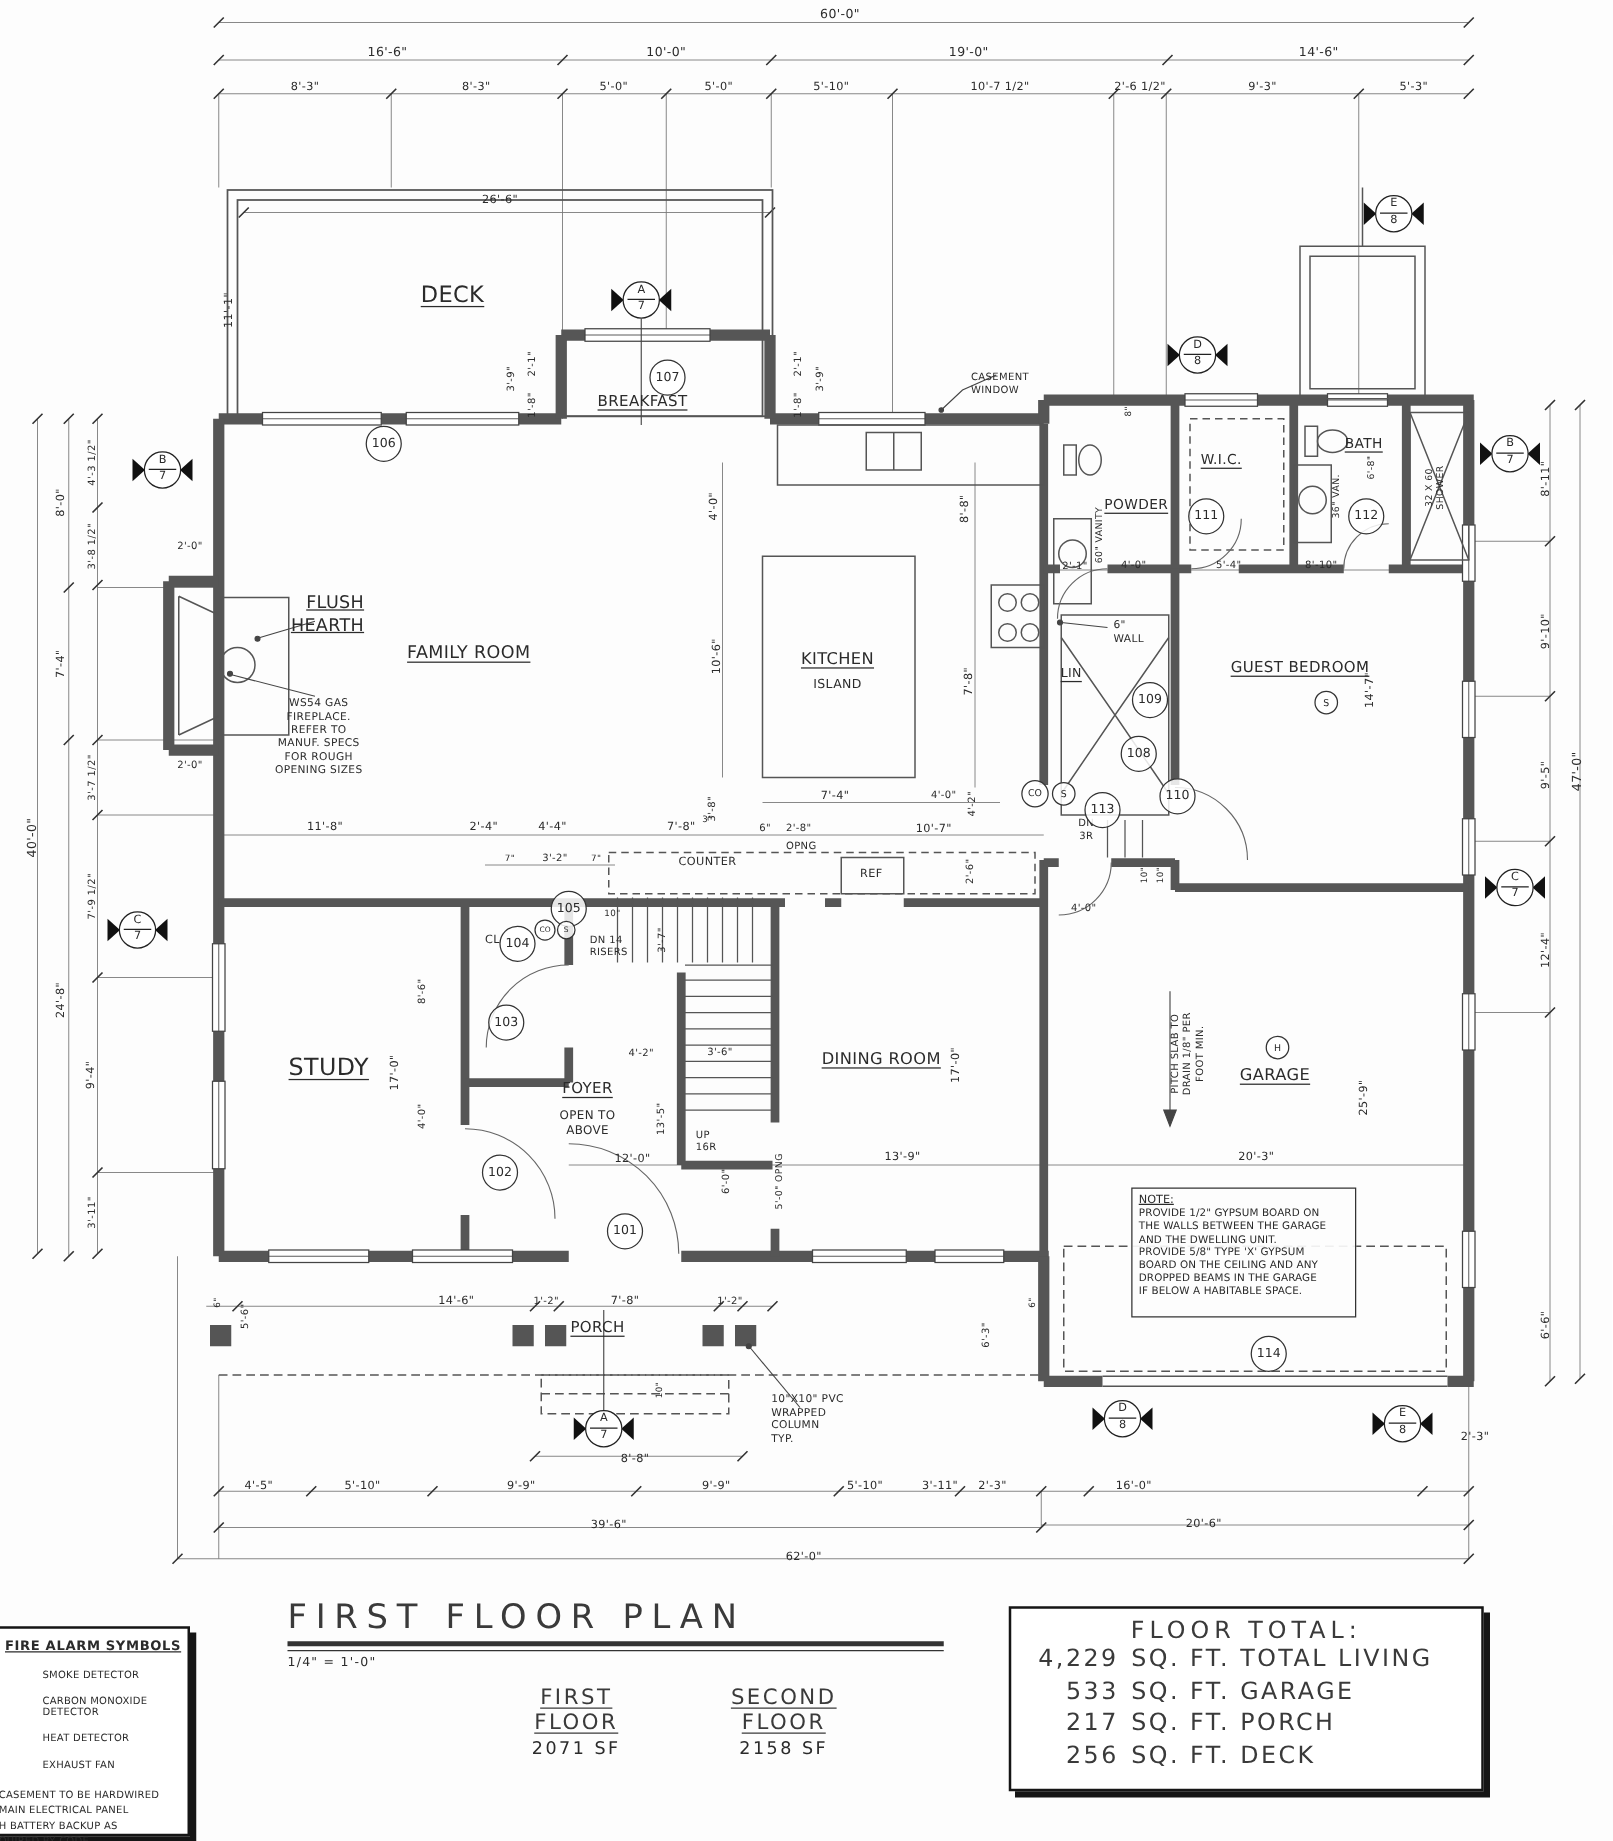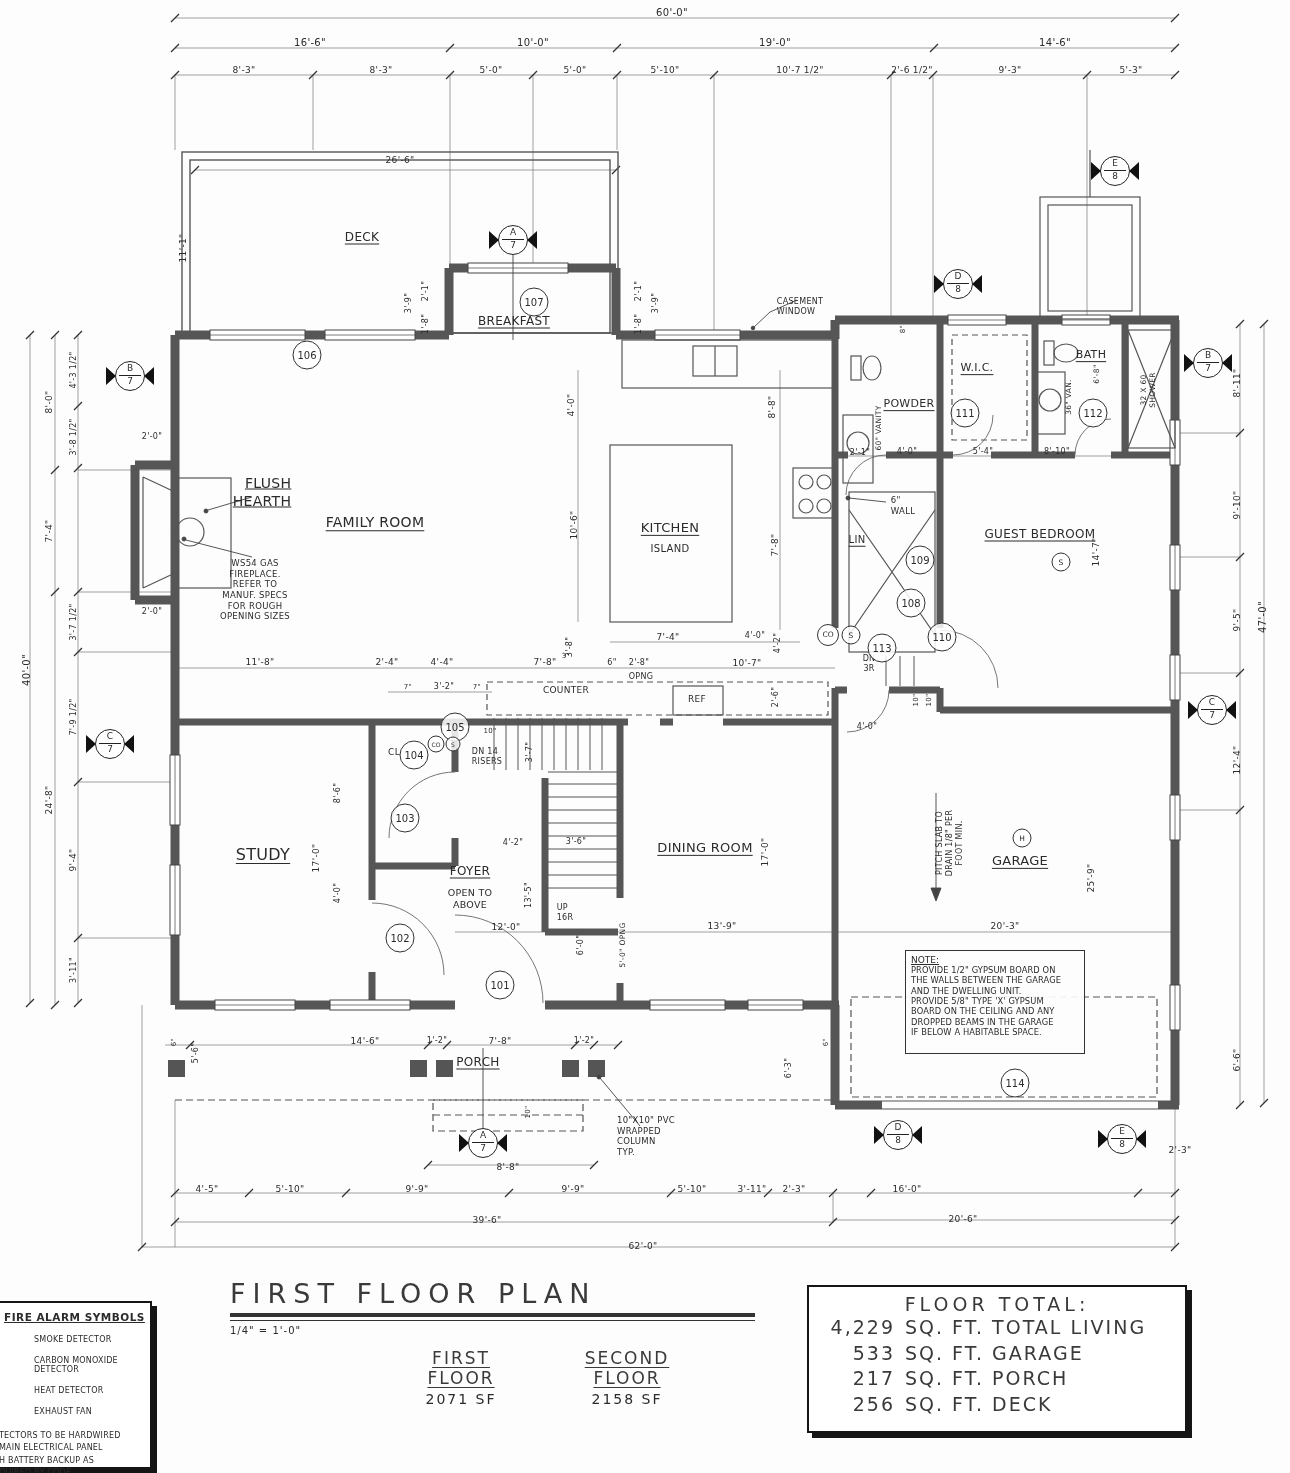--- a/index.html
+++ b/index.html
@@ -244,21 +244,21 @@
       <div class="label" style="left: 244px; top: 71px; font-size: 9px;">8'-3"</div>
       <div class="label" style="left: 381px; top: 71px; font-size: 9px;">8'-3"</div>
       <div class="label" style="left: 491px; top: 71px; font-size: 9px;">5'-0"</div>
       <div class="label" style="left: 575px; top: 71px; font-size: 9px;">5'-0"</div>
       <div class="label" style="left: 665px; top: 71px; font-size: 9px;">5'-10"</div>
       <div class="label" style="left: 800px; top: 71px; font-size: 9px;">10'-7 1/2"</div>
       <div class="label" style="left: 912px; top: 71px; font-size: 9px;">2'-6 1/2"</div>
       <div class="label" style="left: 1010px; top: 71px; font-size: 9px;">9'-3"</div>
       <div class="label" style="left: 1131px; top: 71px; font-size: 9px;">5'-3"</div>
       <div class="label" style="left: 400px; top: 161px; font-size: 9px;">26'-6"</div>
-      <div class="label u" style="left: 362px; top: 237px; font-size: 12px;">DECK</div>
+      <div class="label u" style="left: 362px; top: 237px; font-size: 18px;">DECK</div>
       <div class="label" style="left: 184px; top: 248px; font-size: 9px; transform: translate(-50%, -50%) rotate(-90deg);">11'-1"</div>
       <div class="label" style="left: 409px; top: 303px; font-size: 8px; transform: translate(-50%, -50%) rotate(-90deg);">3'-9"</div>
       <div class="label" style="left: 426px; top: 291px; font-size: 8px; transform: translate(-50%, -50%) rotate(-90deg);">2'-1"</div>
       <div class="label" style="left: 426px; top: 324px; font-size: 8px; transform: translate(-50%, -50%) rotate(-90deg);">1'-8"</div>
       <div class="label" style="left: 639px; top: 291px; font-size: 8px; transform: translate(-50%, -50%) rotate(-90deg);">2'-1"</div>
       <div class="label" style="left: 656px; top: 303px; font-size: 8px; transform: translate(-50%, -50%) rotate(-90deg);">3'-9"</div>
       <div class="label" style="left: 639px; top: 324px; font-size: 8px; transform: translate(-50%, -50%) rotate(-90deg);">1'-8"</div>
       <div class="label u" style="left: 514px; top: 321px; font-size: 12px;">BREAKFAST</div>
       <div class="label" style="left: 800px; top: 307px; font-size: 8px; text-align: left;">CASEMENT
 WINDOW</div>
@@ -336,21 +336,21 @@
       <div class="label" style="left: 1263px; top: 617px; font-size: 10px; transform: translate(-50%, -50%) rotate(-90deg);">47'-0"</div>
       <div class="label" style="left: 1180px; top: 1151px; font-size: 9px;">2'-3"</div>
       <div class="label" style="left: 867px; top: 727px; font-size: 8px;">4'-0"</div>
       <div class="label" style="left: 916px; top: 700px; font-size: 7px; transform: translate(-50%, -50%) rotate(-90deg);">10"</div>
       <div class="label" style="left: 929px; top: 700px; font-size: 7px; transform: translate(-50%, -50%) rotate(-90deg);">10"</div>
       <div class="label" style="left: 490px; top: 731px; font-size: 7px;">10"</div>
       <div class="label" style="left: 487px; top: 757px; font-size: 8px; text-align: left;">DN 14
 RISERS</div>
       <div class="label" style="left: 530px; top: 752px; font-size: 8px; transform: translate(-50%, -50%) rotate(-90deg);">3'-7"</div>
       <div class="label" style="left: 394px; top: 753px; font-size: 9px;">CL</div>
-      <div class="label u" style="left: 263px; top: 855px; font-size: 16px;">STUDY</div>
+      <div class="label u" style="left: 263px; top: 855px; font-size: 19px;">STUDY</div>
       <div class="label" style="left: 317px; top: 858px; font-size: 9px; transform: translate(-50%, -50%) rotate(-90deg);">17'-0"</div>
       <div class="label" style="left: 338px; top: 793px; font-size: 8px; transform: translate(-50%, -50%) rotate(-90deg);">8'-6"</div>
       <div class="label" style="left: 338px; top: 893px; font-size: 8px; transform: translate(-50%, -50%) rotate(-90deg);">4'-0"</div>
       <div class="label" style="left: 513px; top: 843px; font-size: 8px;">4'-2"</div>
       <div class="label" style="left: 576px; top: 842px; font-size: 8px;">3'-6"</div>
       <div class="label u" style="left: 470px; top: 871px; font-size: 12px;">FOYER</div>
       <div class="label" style="left: 470px; top: 899px; font-size: 9.5px;">OPEN TO
 ABOVE</div>
       <div class="label" style="left: 529px; top: 895px; font-size: 8px; transform: translate(-50%, -50%) rotate(-90deg);">13'-5"</div>
       <div class="label" style="left: 565px; top: 913px; font-size: 8px; text-align: left;">UP
@@ -497,21 +497,21 @@
 
   <div id="legend">
     <div class="lg-title">FIRE ALARM SYMBOLS</div>
     <div id="legend-items">
         <div class="lg-item">SMOKE DETECTOR</div>
         <div class="lg-item">CARBON MONOXIDE DETECTOR</div>
         <div class="lg-item">HEAT DETECTOR</div>
         <div class="lg-item">EXHAUST FAN</div>
       </div>
     <div class="lg-note" id="legend-note">
-        <div class="lg-note-line">TECTORS TO BE HARDWIRED</div>
+        <div class="lg-note-line">CASEMENT TO BE HARDWIRED</div>
         <div class="lg-note-line"> MAIN ELECTRICAL PANEL</div>
         <div class="lg-note-line">H BATTERY BACKUP AS</div>
         <div class="lg-note-line">QUIRED BY CODE.</div>
       </div>
   </div>
 
   <div id="titleblock">
     <div id="tb-title">FIRST FLOOR PLAN</div>
     <div id="tb-rule"></div>
     <div id="tb-scale">1/4" = 1'-0"</div>

